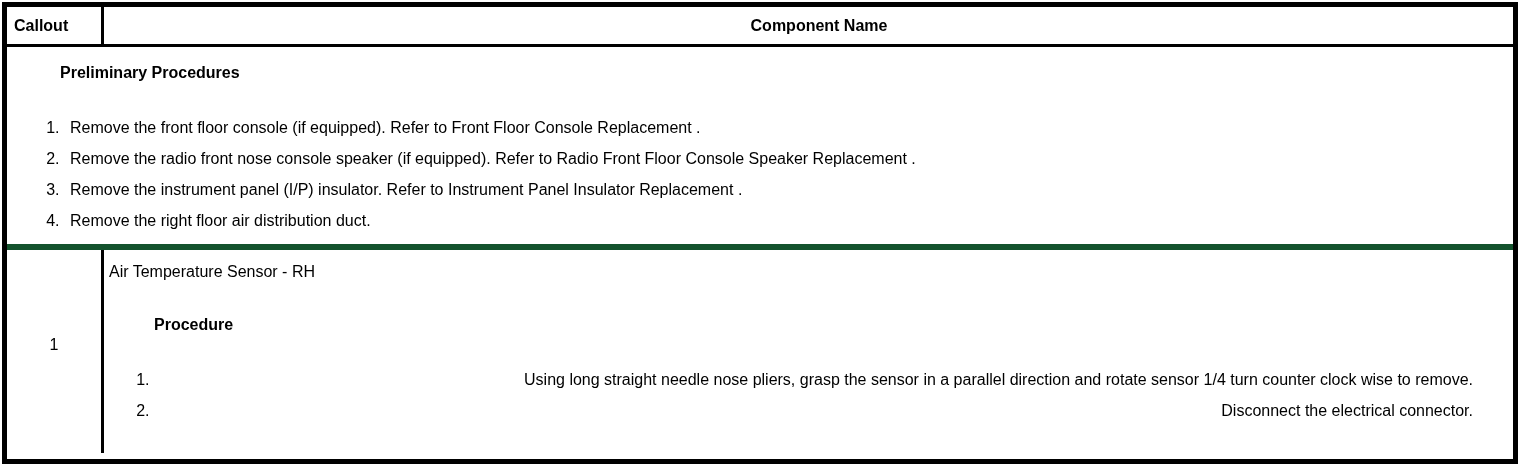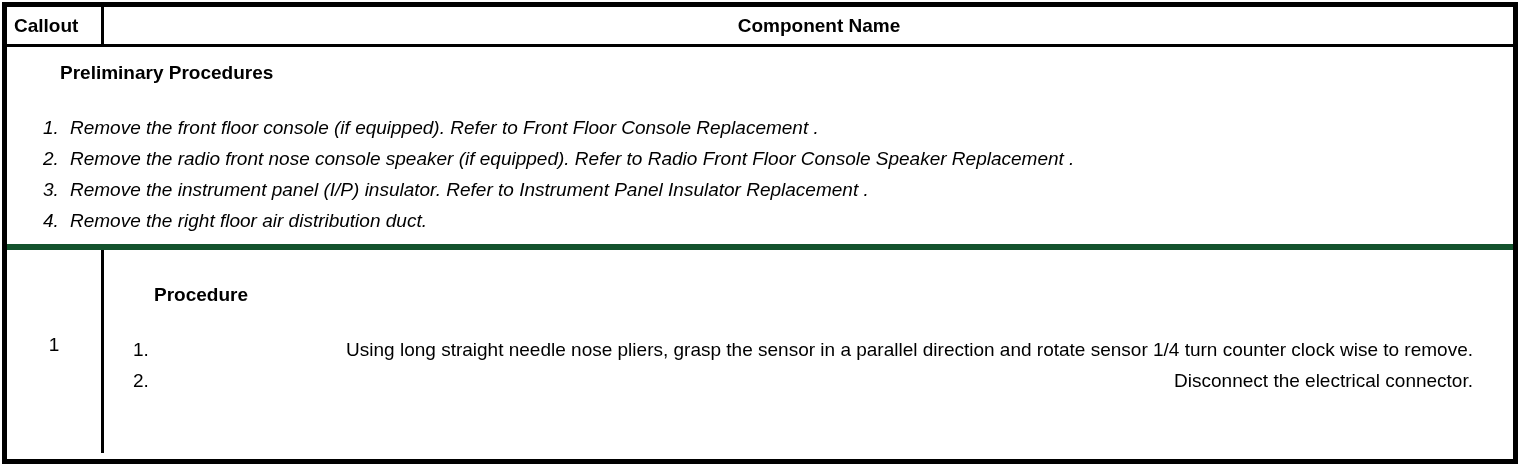--- a/index.html
+++ b/index.html
@@ -13,21 +13,21 @@
     color: #000000;
     -webkit-font-smoothing: antialiased;
   }
   .doc-table {
     box-sizing: border-box;
     margin: 2px;
     width: 1516px;
     height: 462px;
     border: 5px solid #000000;
     background: #ffffff;
-    font-size: 19px;
+    font-size: 16px;
   }
   
   .thead {
     display: flex;
     height: 37px;
     border-bottom: 3px solid #000000;
     box-sizing: content-box;
   }
   .th {
     display: flex;
@@ -58,21 +58,20 @@
     line-height: 30px;
   }
   ol.steps {
     margin: 24px 0 0 0;
     padding-left: 57px;
     list-style: decimal;
   }
   ol.steps li {
     line-height: 31px;
     padding-left: 6px;
-    font-style: italic;
   }
   
   .comp-row {
     display: flex;
     box-sizing: border-box;
     height: 203px;
   }
   .callout-cell {
     width: 97px;
     box-sizing: border-box;
@@ -121,20 +120,21 @@
         <li>Remove the front floor console (if equipped). Refer to Front Floor Console Replacement .</li>
         <li>Remove the radio front nose console speaker (if equipped). Refer to Radio Front Floor Console Speaker Replacement .</li>
         <li>Remove the instrument panel (I/P) insulator. Refer to Instrument Panel Insulator Replacement .</li>
         <li>Remove the right floor air distribution duct.</li>
       </ol>
   </div>
 
   <div class="comp-row">
     <div class="callout-cell">1</div>
     <div class="comp-cell">
+      <div class="comp-name">Air Temperature Sensor - RH</div>
       <div class="proc-title">Procedure</div>
       <ol class="proc-steps">
           <li>Using long straight needle nose pliers, grasp the sensor in a parallel direction and rotate sensor 1/4 turn counter clock wise to remove.</li>
           <li>Disconnect the electrical connector.</li>
         </ol>
     </div>
   </div>
 
 </div>
 

